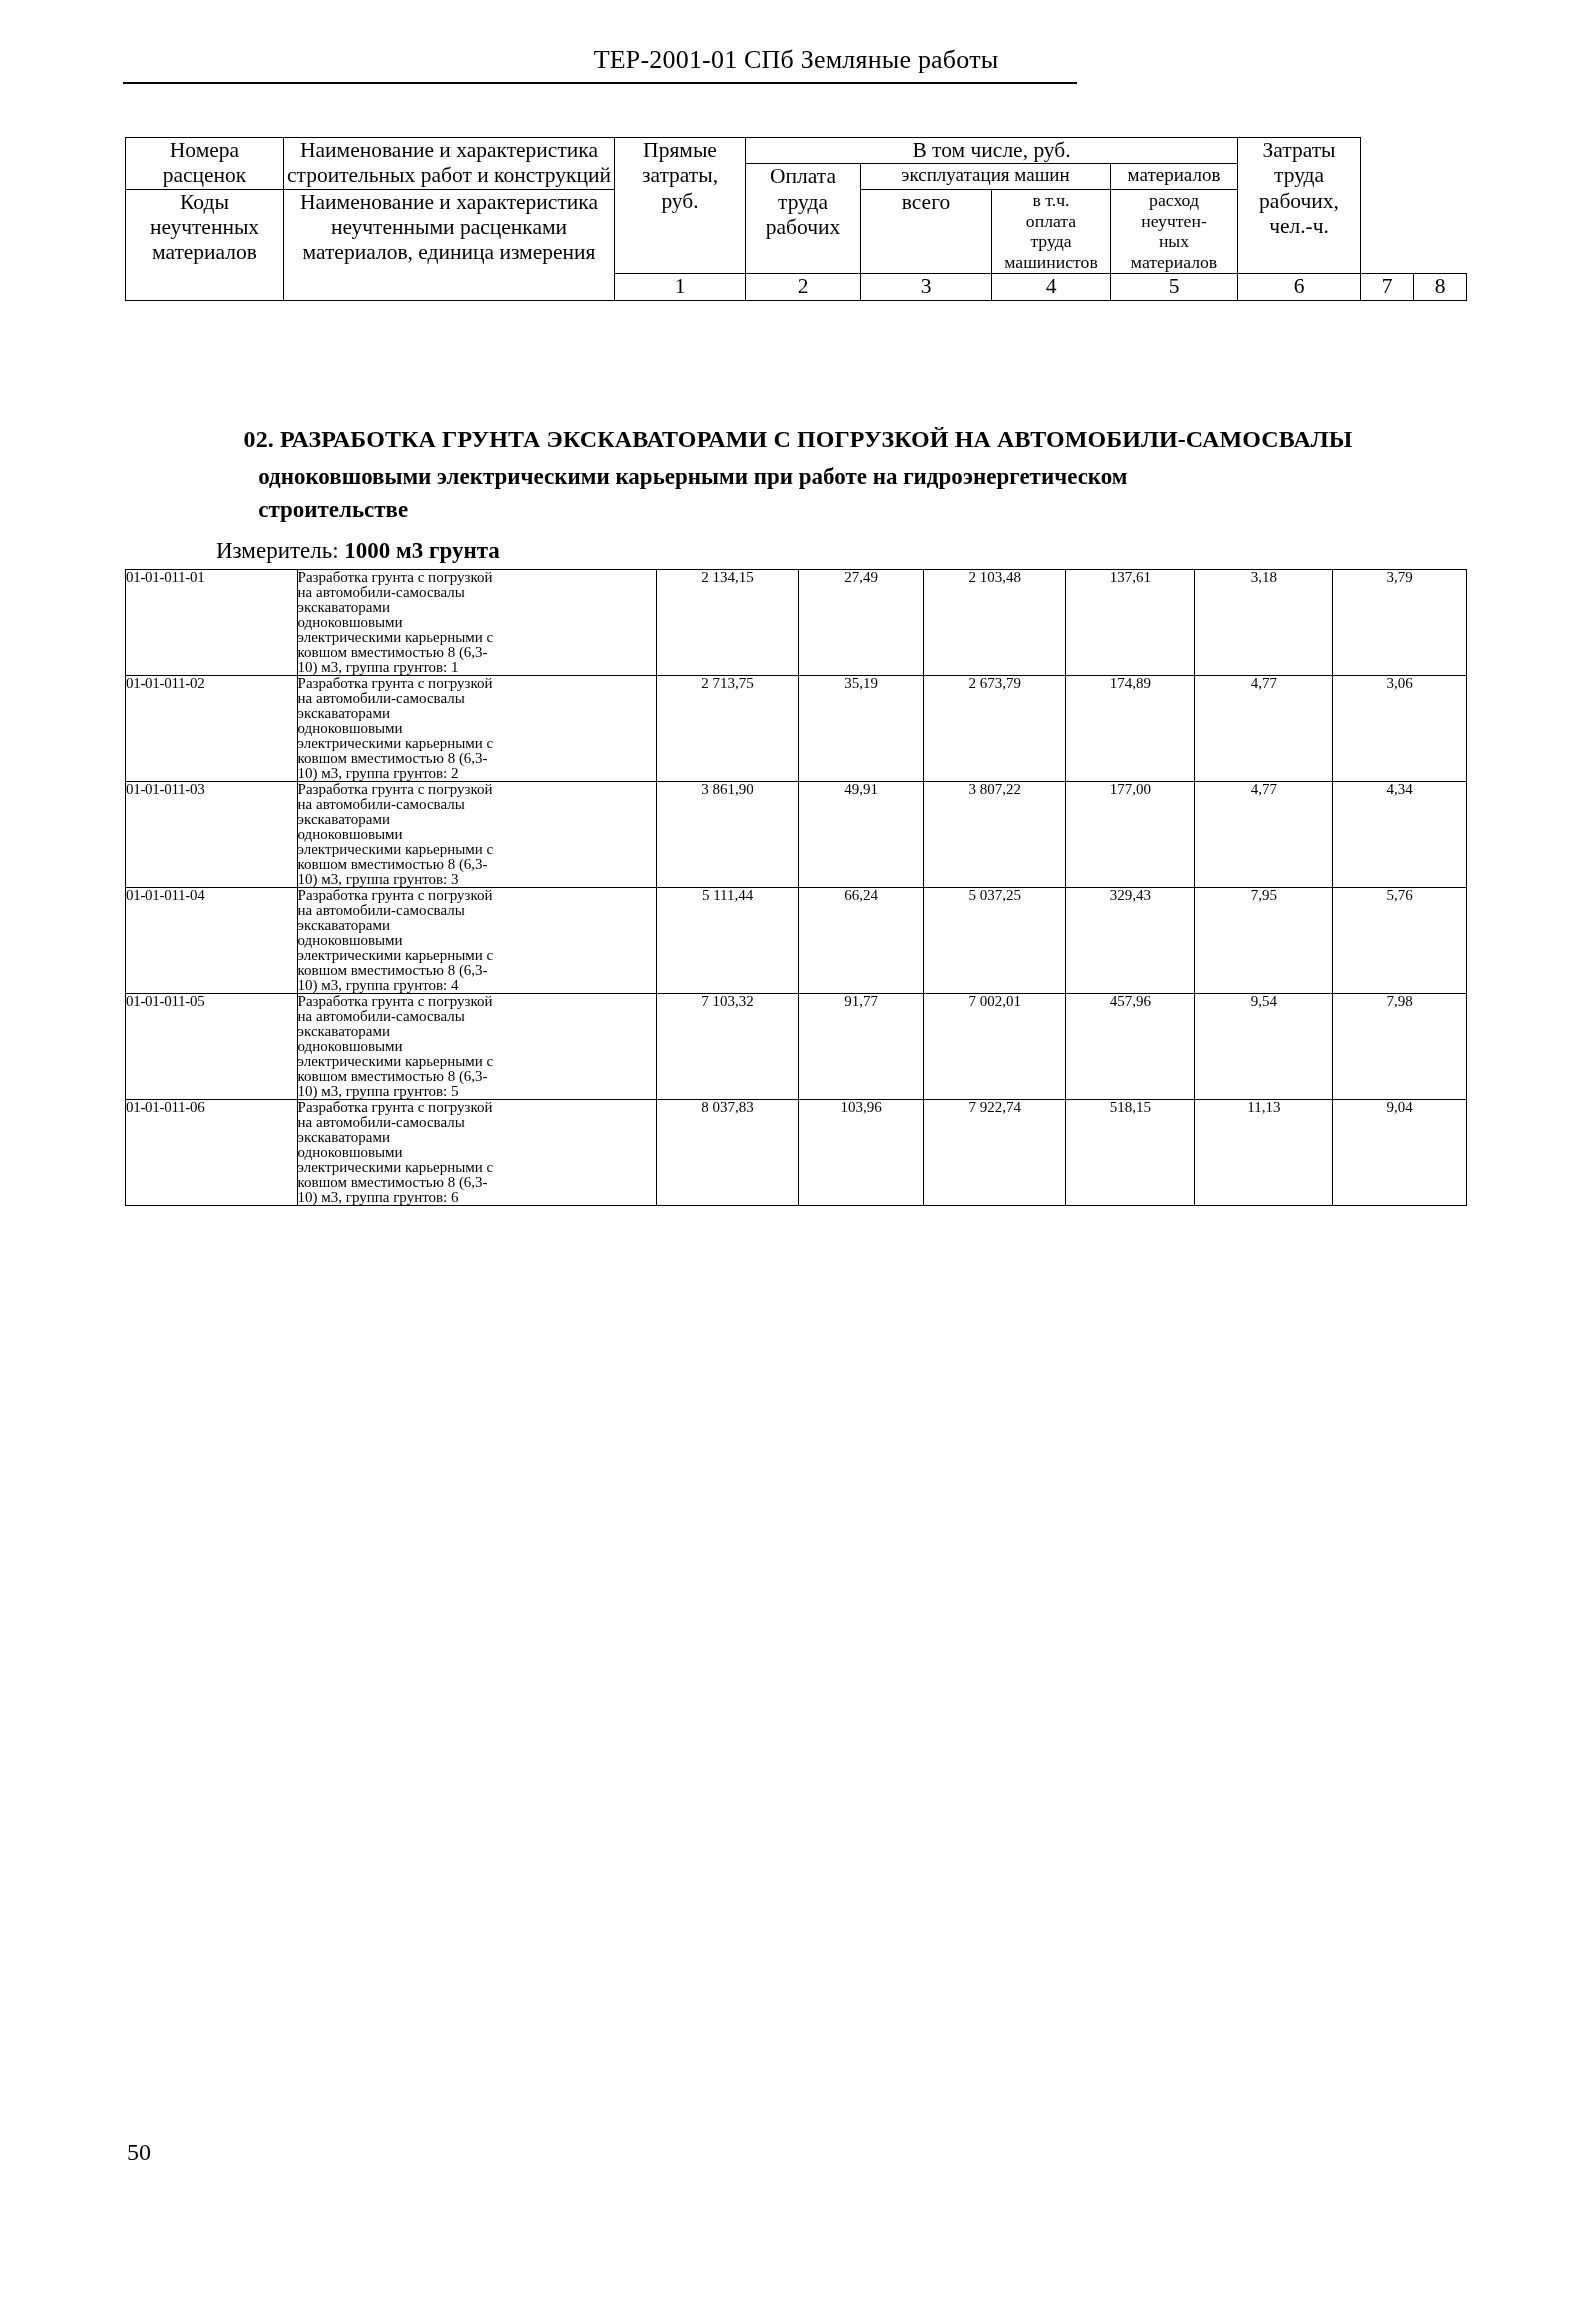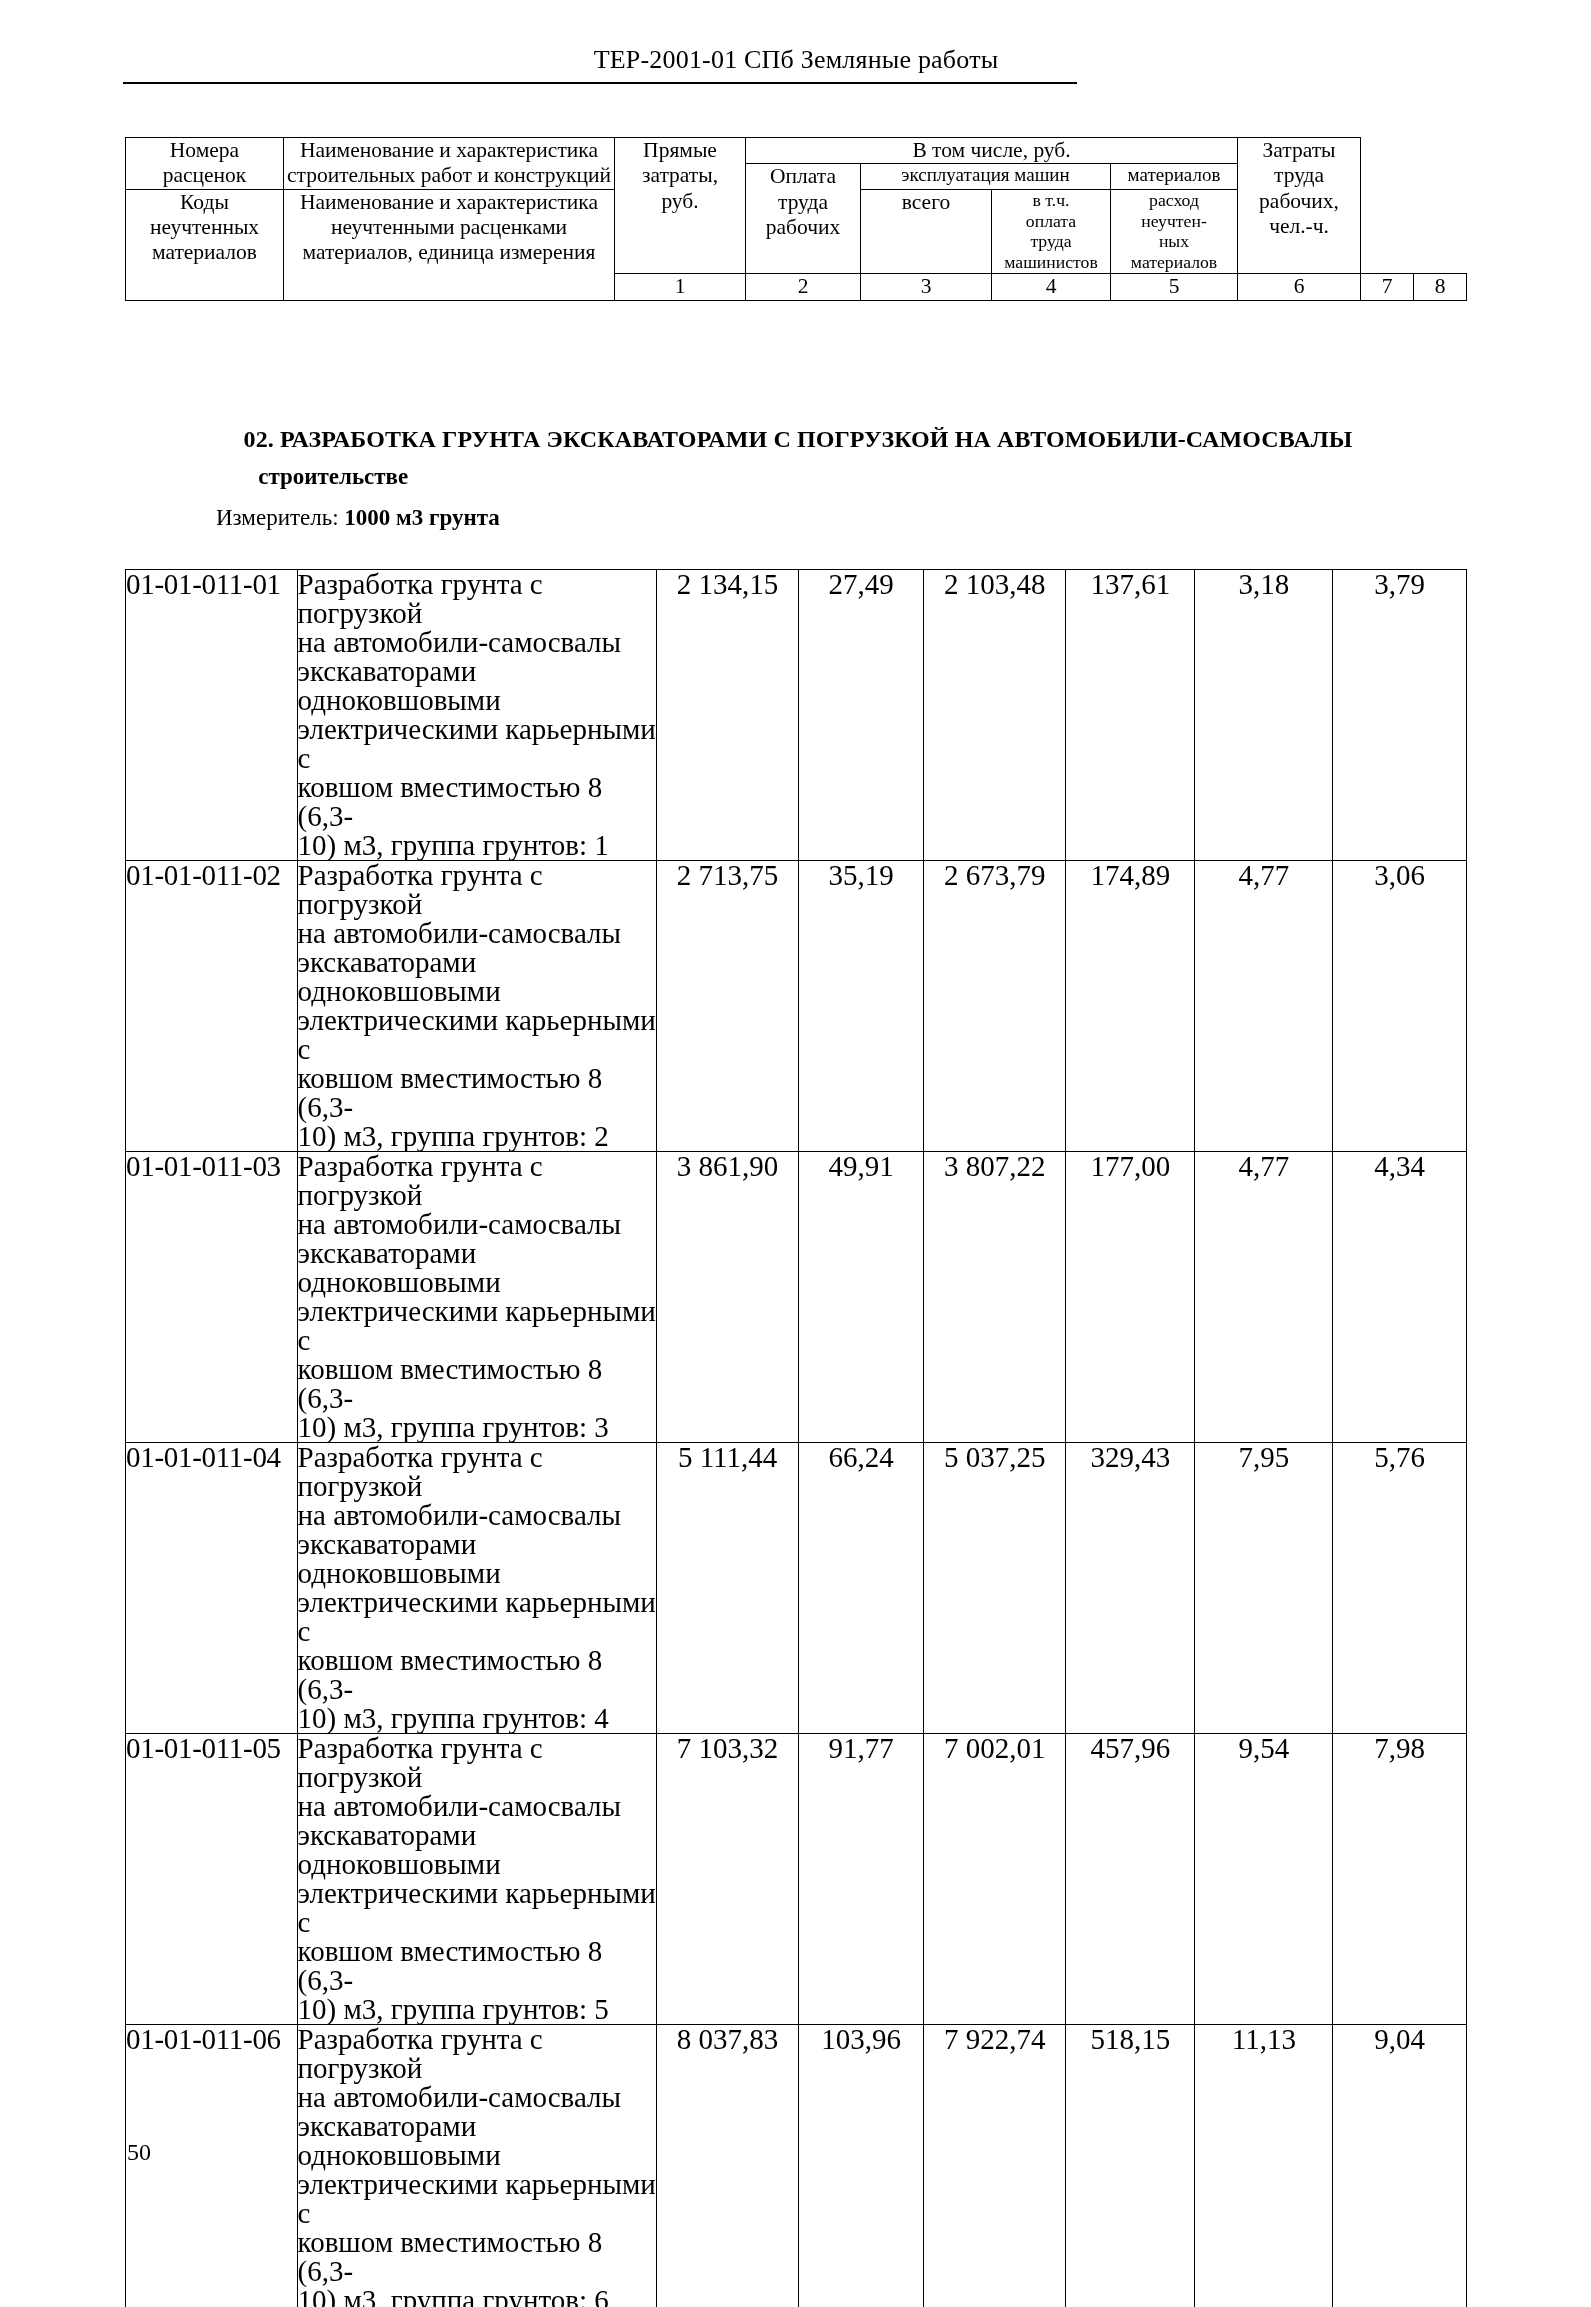--- a/index.html
+++ b/index.html
@@ -140,21 +140,21 @@
   }
   table.data {
     border-collapse: collapse;
     table-layout: fixed;
     width: 1342px;
   }
   table.data td {
     border: 1.5px solid #000;
     padding: 0;
     vertical-align: top;
-    font-size: 29px;
+    font-size: 15px;
     line-height: 1.0;
   }
   td.code {
     text-align: left;
     padding: 3.1px 0 0 2.3px;
     font-size: 21px;
     white-space: nowrap;
     letter-spacing: -0.3px;
   }
   td.desc {
@@ -268,20 +268,21 @@
           <td>7</td>
           <td>8</td>
         </tr>
       </tbody>
     </table>
   </div>
 
   <div class="section-block">
     <p class="sec-title">02. РАЗРАБОТКА ГРУНТА ЭКСКАВАТОРАМИ С ПОГРУЗКОЙ НА АВТОМОБИЛИ-САМОСВАЛЫ</p>
     <p class="sec-sub">
+      <span class="indent1">одноковшовыми электрическими карьерными при работе на гидроэнергетическом</span>
       <span class="indent1">строительстве</span>
     </p>
     <p class="sec-meter">
       <span>Измеритель:</span>
       <b>1000 м3 грунта</b>
     </p>
   </div>
 
   <div class="data-wrap">
     <table class="data">

